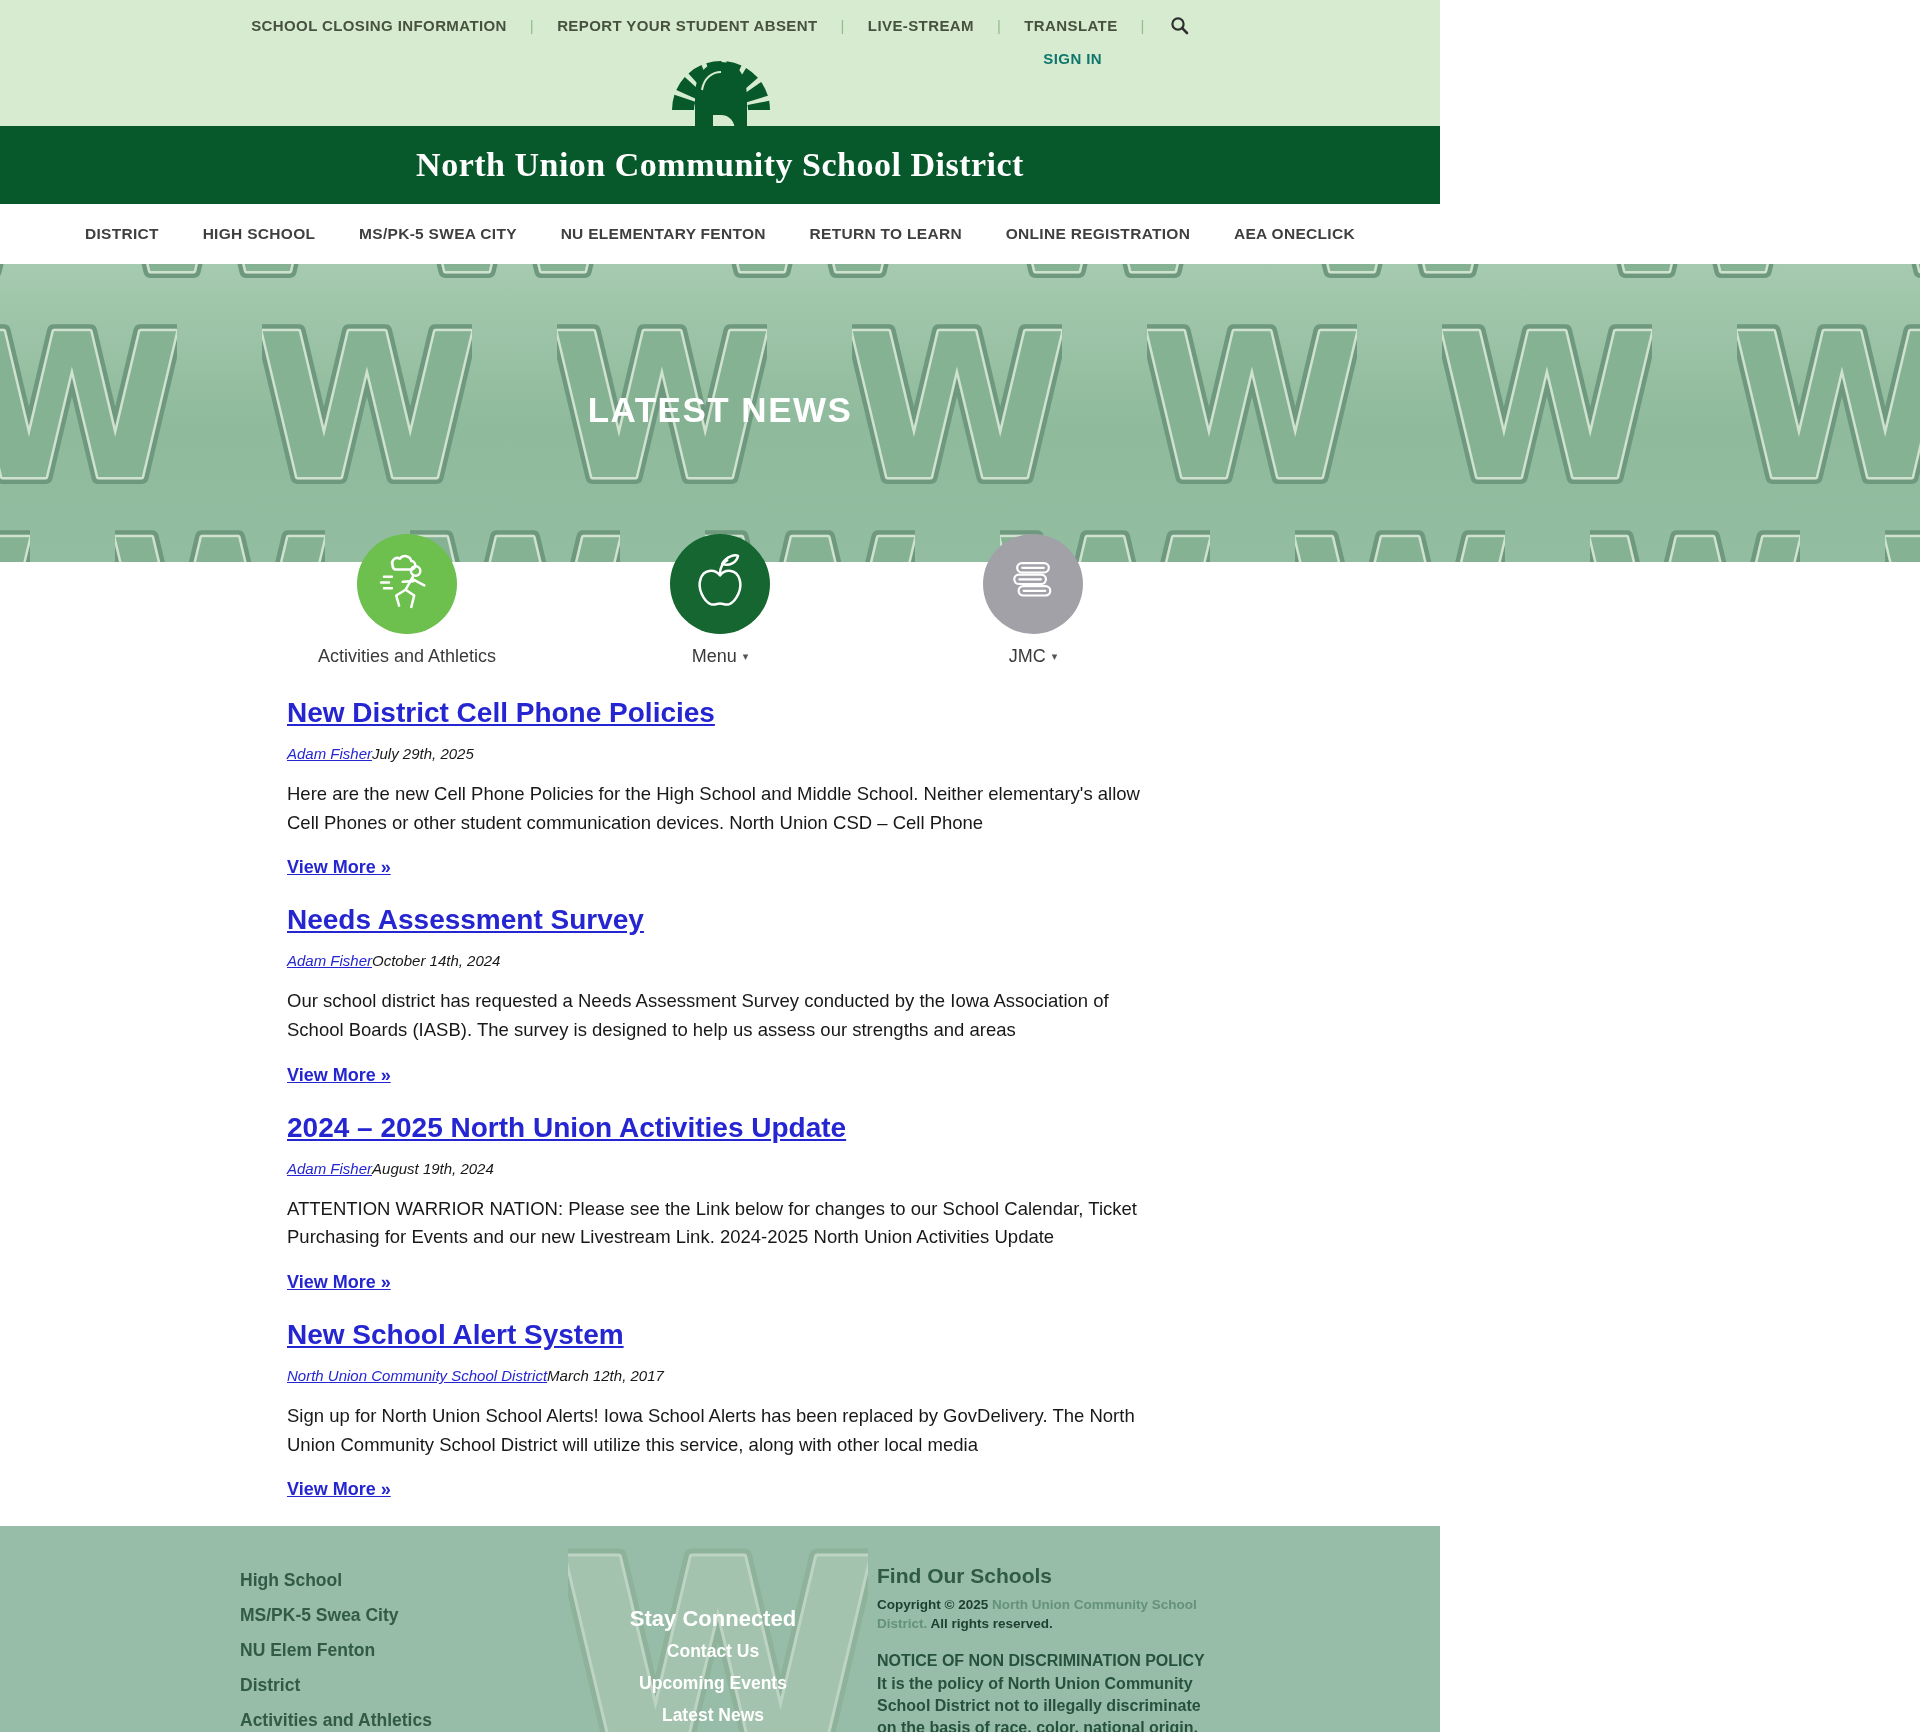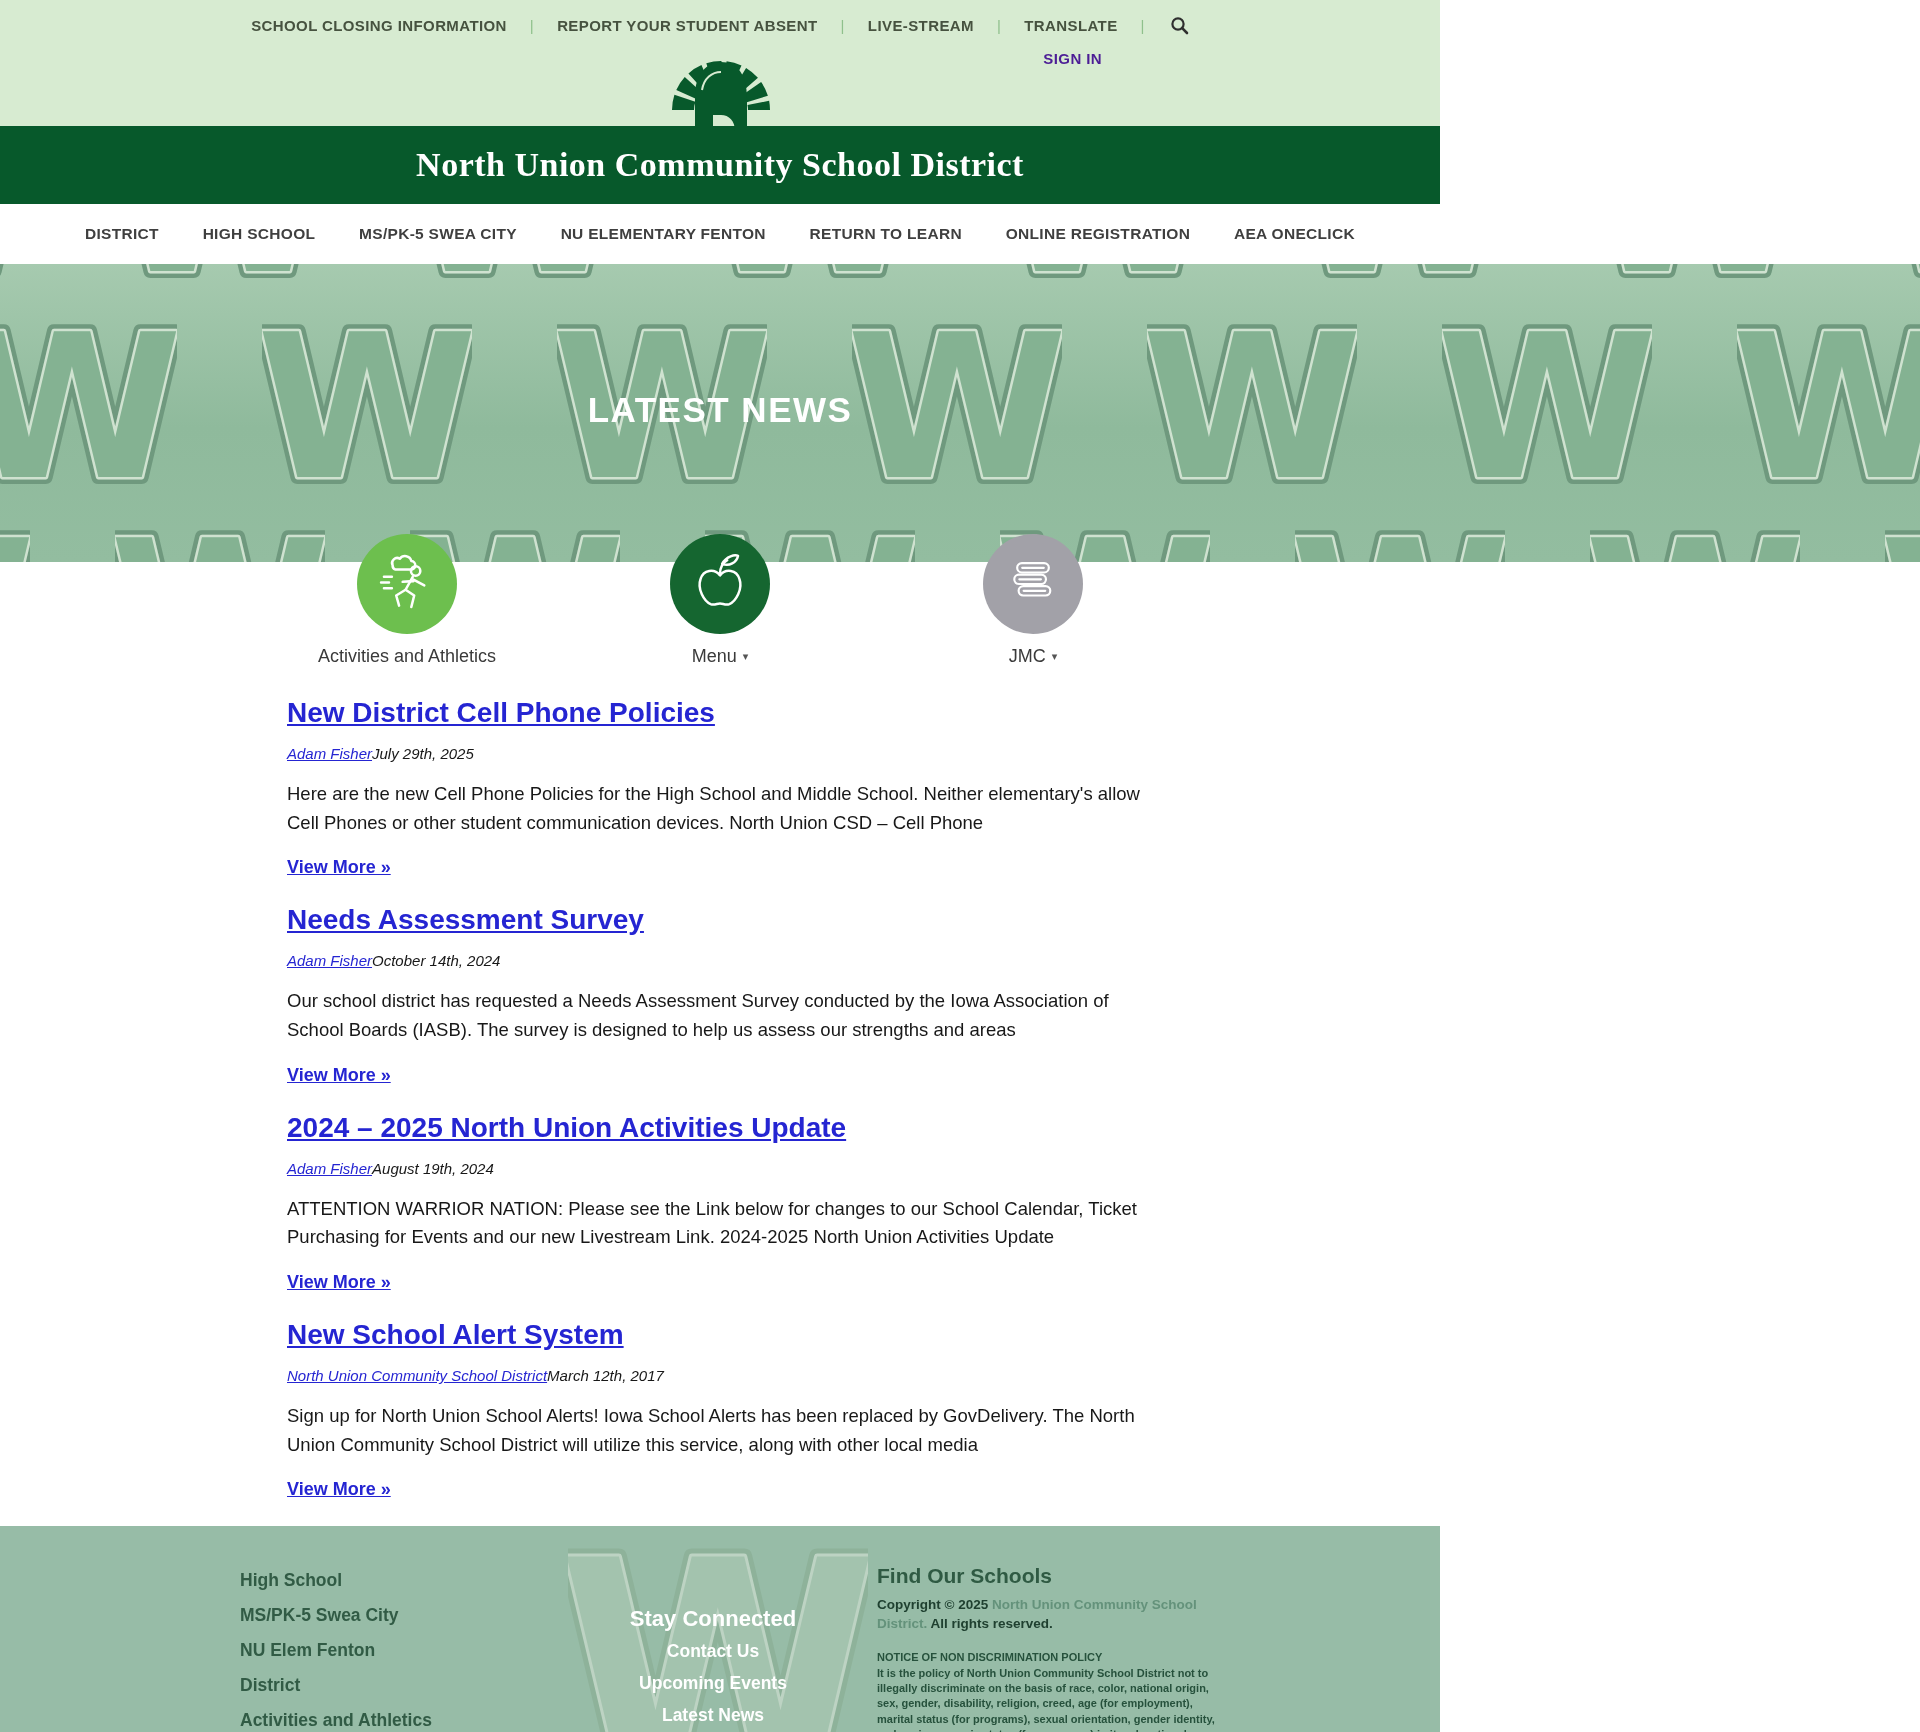--- a/index.html
+++ b/index.html
@@ -9,21 +9,21 @@
   .site { width:1440px; }
 
   
   .topbar { height:126px; background:#d7ebd1; position:relative; }
   .topbar-links { display:flex; justify-content:center; align-items:center; gap:23px;
                   padding-top:16px; font-size:15px; font-weight:700; letter-spacing:.4px; }
   .topbar-links a { color:#46523f; text-decoration:none; cursor:pointer; }
   .sep { color:#8fc08c; font-weight:400; }
   .searchbtn { display:inline-flex; align-items:center; margin-left:2px; cursor:pointer; }
   .signin-row { position:absolute; top:50px; right:338px; }
-  .signin-row a { font-size:15px; font-weight:600; color:#4c1d95; letter-spacing:.4px; text-decoration:none; }
+  .signin-row a { font-size:15px; font-weight:600; color:#0f766e; letter-spacing:.4px; text-decoration:none; }
 
   
   .banner { height:78px; background:#07592b; display:flex; align-items:center; justify-content:center; }
   .banner h1 { margin:0; color:#ffffff; font-family:"Liberation Serif", serif;
                font-size:34px; font-weight:600; letter-spacing:.5px; position:relative; z-index:2; }
   .helmet { position:absolute; left:666px; top:34px; z-index:1; }
 
   
   .mainnav { height:60px; background:#ffffff; display:flex; align-items:center;
              justify-content:space-between; padding:0 85px; }
@@ -66,21 +66,21 @@
   .fcol-left a.flink { display:block; font-size:17.5px; font-weight:700; color:#315b45;
                        text-decoration:none; margin-bottom:14px; cursor:pointer; }
   .fcol-mid { position:absolute; left:560px; top:80px; width:306px; text-align:center; z-index:1; }
   .fc-title { font-size:22px; font-weight:700; color:#ffffff; margin-bottom:9px; }
   .fc-item { display:block; font-size:17.5px; font-weight:700; color:#ffffff;
              text-decoration:none; margin-bottom:11px; cursor:pointer; }
   .fcol-right { position:absolute; left:877px; top:38px; width:340px; z-index:1; }
   .fr-title { font-size:21px; font-weight:700; color:#2f5a43; margin:0 0 4px; }
   .fr-copy { font-size:13.5px; line-height:1.4; font-weight:700; color:#1f4030; margin:8px 0 16px; }
   .fr-copy a { color:#64927b; font-weight:600; text-decoration:none; cursor:pointer; }
-  .fr-notice-title, .fr-notice-body { font-size:11px; line-height:1.4; font-weight:600; color:#26513c; }
+  .fr-notice-title, .fr-notice-body { font-size:16px; line-height:1.4; font-weight:600; color:#26513c; }
 </style>
 </head>
 <body>
 
 <div class="canvas">
 
   <header class="site topbar">
     <div class="topbar-links">
       <a>SCHOOL CLOSING INFORMATION</a>
       <span class="sep">|</span>

